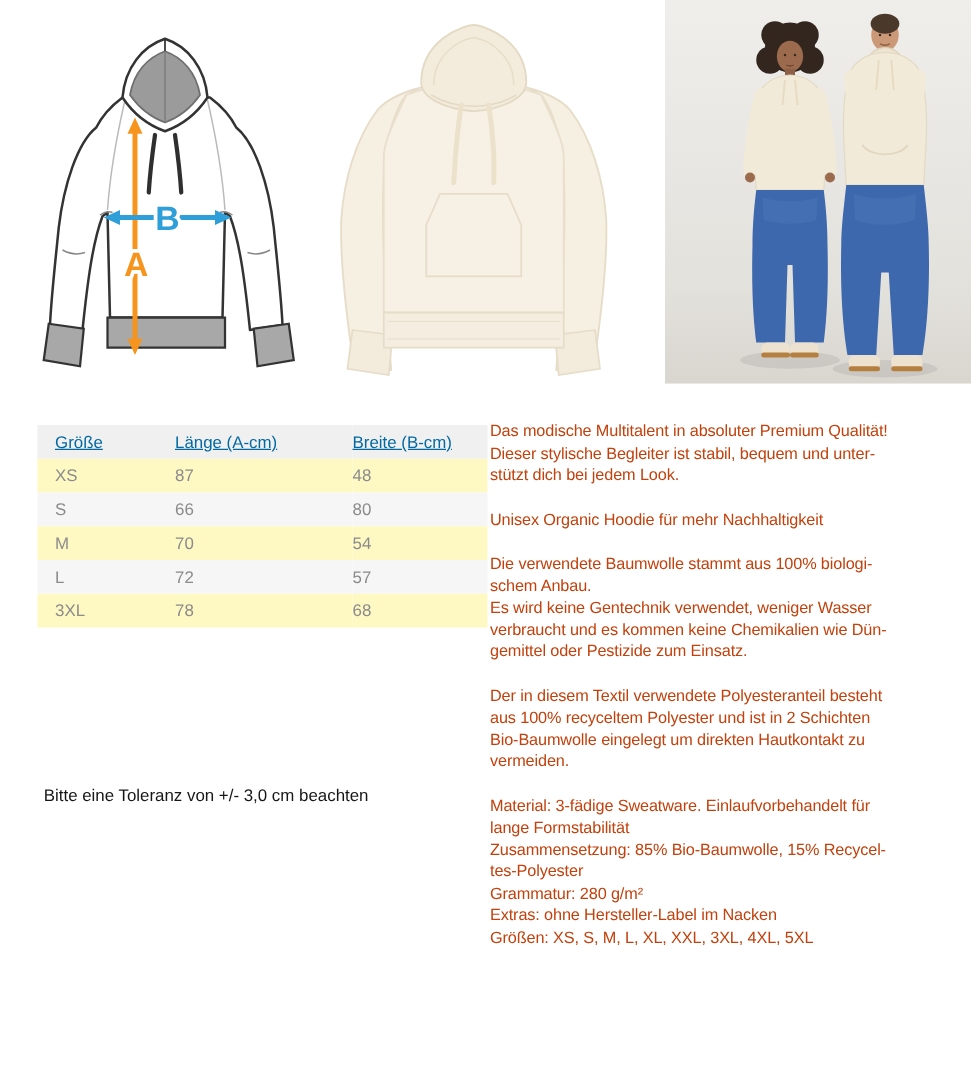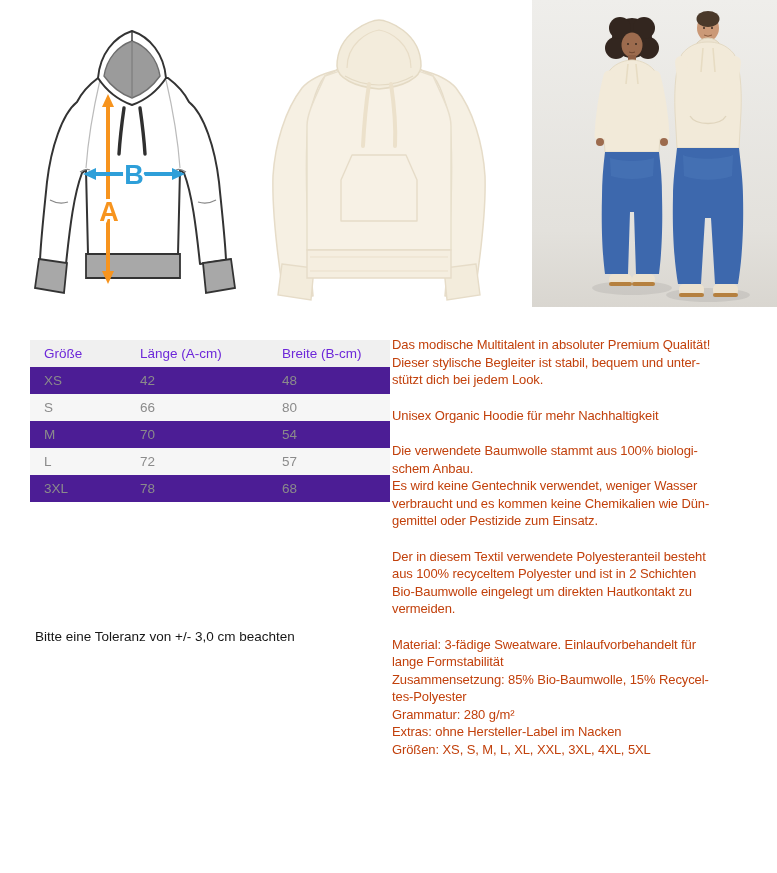--- a/index.html
+++ b/index.html
@@ -46,22 +46,22 @@
     padding: 0;
     font-weight: normal;
     text-align: left;
     vertical-align: middle;
     white-space: nowrap;
   }
   .size-table col.c1 { width: 110px; }
   .size-table col.c2 { width: 142px; }
   .size-table col.c3 { width: 108px; }
   .size-table th:first-child, .size-table td:first-child { padding-left: 14px; }
-  .size-table thead tr { background: #f0f0f0; color: #6d28d9; }
-  .size-table tr.row-odd  { background: #4c1d95; }
+  .size-table thead tr { background: #f0f0f0; color: #0369a1; text-decoration: underline; }
+  .size-table tr.row-odd  { background: #fef9c3; }
   .size-table tr.row-even { background: #f6f6f6; }
 
   .tolerance-note {
     position: absolute;
     left: 35px;
     top: 629px;
     font-size: 13.5px;
     color: #161616;
     text-align: center;
   }
@@ -262,21 +262,21 @@
     <thead>
       <tr>
         <th>Größe</th>
         <th>Länge (A-cm)</th>
         <th>Breite (B-cm)</th>
       </tr>
     </thead>
     <tbody>
         <tr class="row-odd">
           <td>XS</td>
-          <td>42</td>
+          <td>87</td>
           <td>48</td>
         </tr>
         <tr class="row-even">
           <td>S</td>
           <td>66</td>
           <td>80</td>
         </tr>
         <tr class="row-odd">
           <td>M</td>
           <td>70</td>

